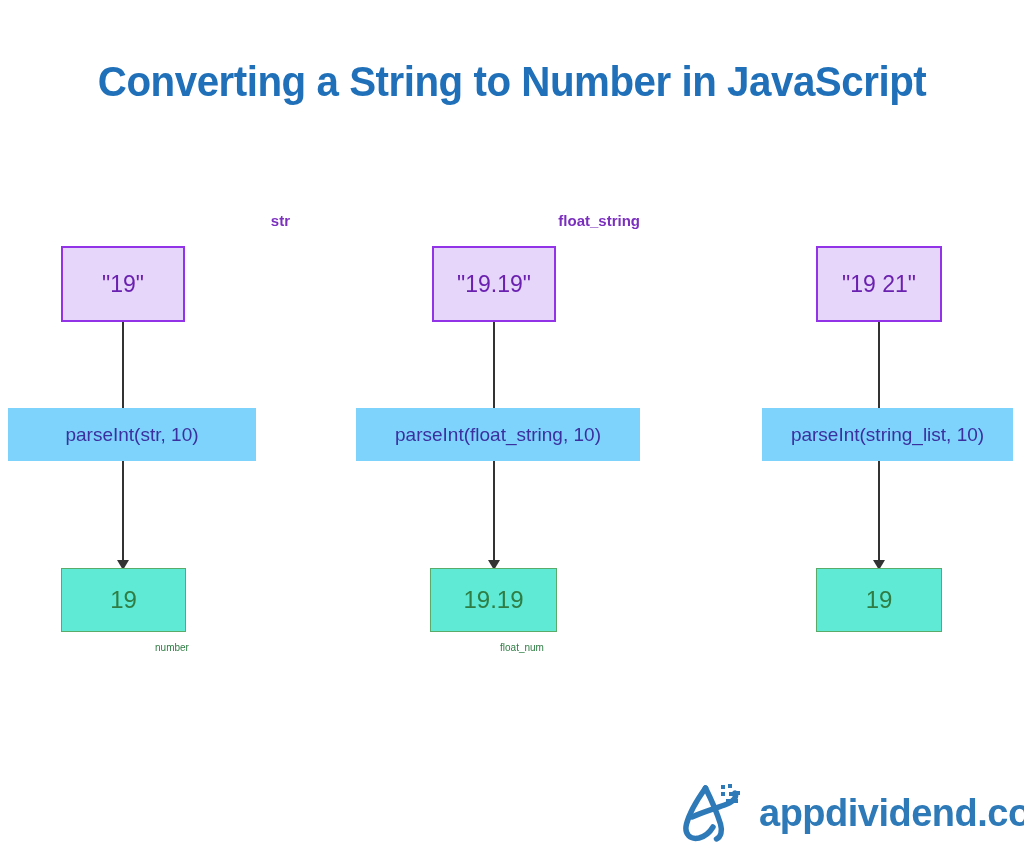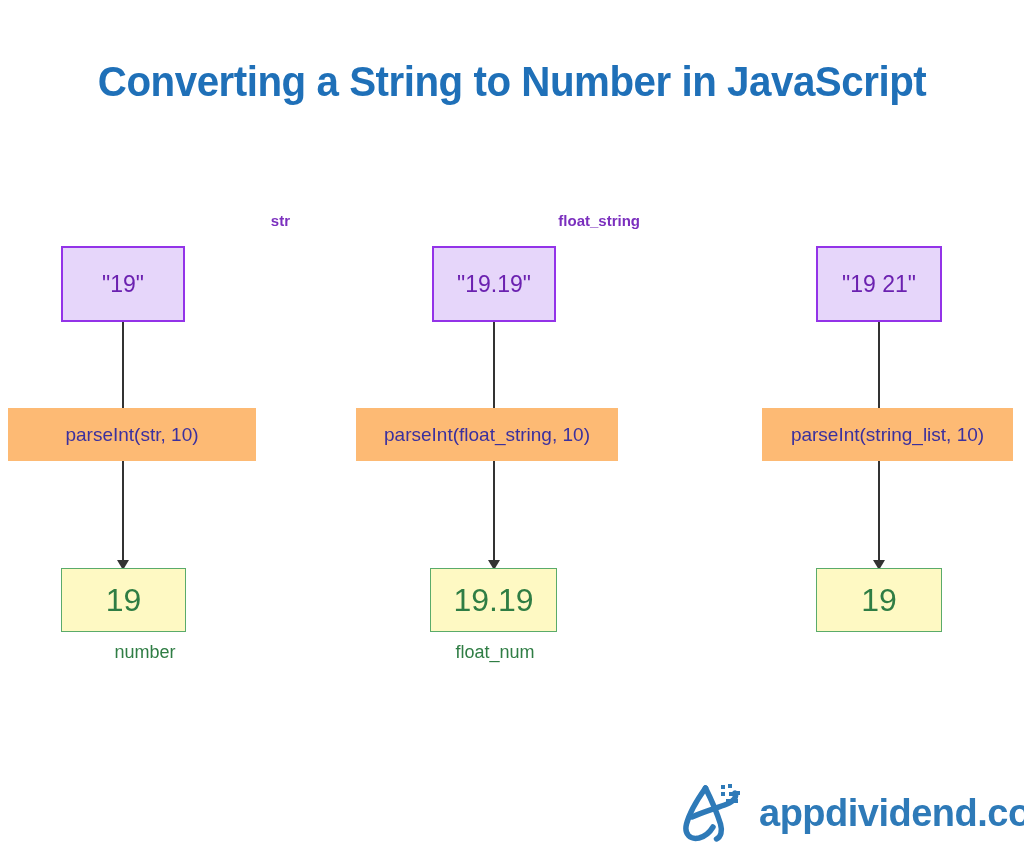--- a/index.html
+++ b/index.html
@@ -87,32 +87,32 @@
   }
   .col-1 .line-top { left: 122px; }
   .col-2 .line-top { left: 143px; }
   .col-3 .line-top { left: 138px; }
 
   
   .op-box {
     position: absolute;
     top: 408px;
     height: 53px;
-    background: #fdba74;
+    background: #7dd3fc;
     box-sizing: border-box;
     display: flex;
     align-items: center;
     justify-content: center;
     font-size: 19px;
     color: #3b309e;
     white-space: nowrap;
     z-index: 2;
   }
   .col-1 .op-box { left: 8px;  width: 248px; }
-  .col-2 .op-box { left: 6px;  width: 262px; }
+  .col-2 .op-box { left: 6px;  width: 284px; }
   .col-3 .op-box { left: 22px; width: 251px; }
 
   
   .arrow {
     position: absolute;
     top: 461px;
     width: 2px;
     height: 100px;
     background: #333333;
   }
@@ -129,43 +129,44 @@
   }
   .col-1 .arrow { left: 122px; }
   .col-2 .arrow { left: 143px; }
   .col-3 .arrow { left: 138px; }
 
   
   .result-box {
     position: absolute;
     top: 568px;
     height: 64px;
-    background: #fef9c3;
+    background: #5eead4;
     border: 1.5px solid #5aab6a;
     box-sizing: border-box;
     display: flex;
     align-items: center;
     justify-content: center;
-    font-size: 32px;
+    font-size: 24px;
     color: #2f7d44;
     white-space: nowrap;
   }
   .col-1 .result-box { left: 61px;  width: 125px; }
   .col-2 .result-box { left: 80px;  width: 127px; }
   .col-3 .result-box { left: 76px;  width: 126px; }
 
   
   .result-label {
     position: absolute;
     top: 642px;
     width: 100%;
     text-align: center;
-    font-size: 18px;
+    font-size: 10px;
     color: #2f7d44;
     white-space: nowrap;
+    padding-left: 27px;
   }
 
   
   .brand {
     position: absolute;
     left: 683px;
     top: 782px;
     display: flex;
     align-items: center;
     gap: 12px;

